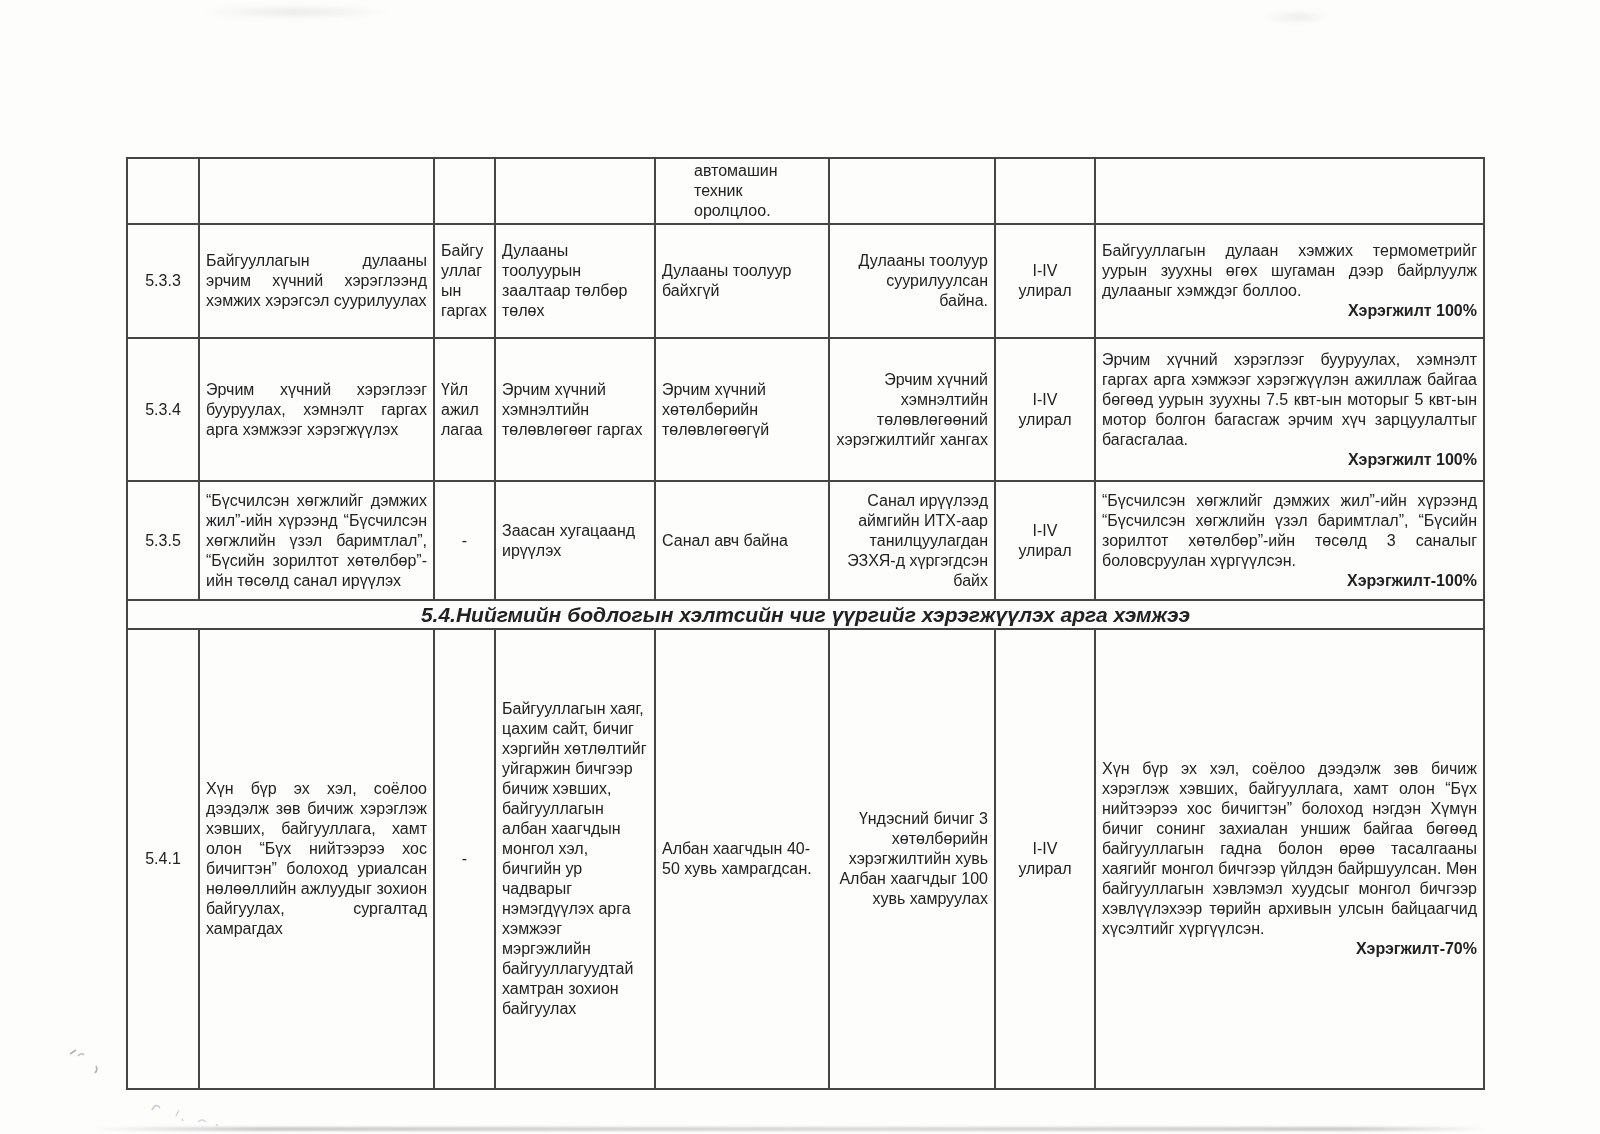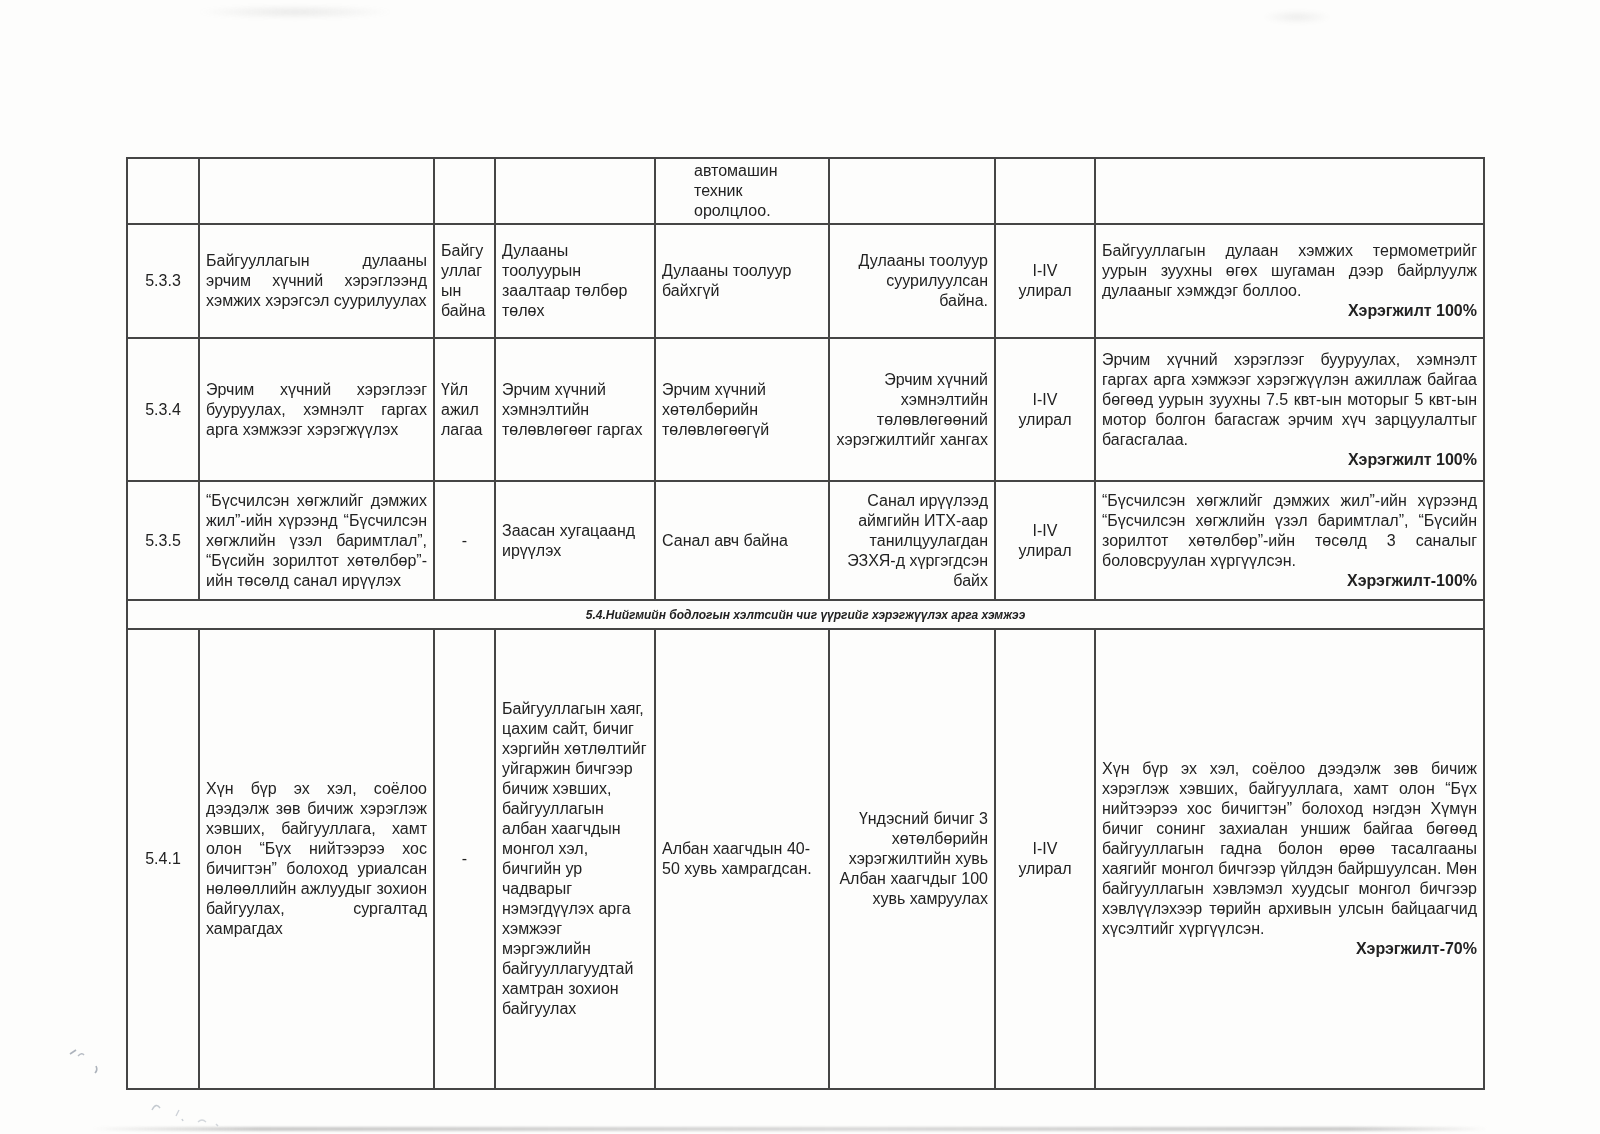--- a/index.html
+++ b/index.html
@@ -49,21 +49,21 @@
   .vtop{vertical-align:top;}
   .grade{
     font-weight:bold;
     text-align:right;
     white-space:nowrap;
   }
   td.section{
     font-weight:bold;
     font-style:italic;
     text-align:center;
-    font-size:12px;
+    font-size:21px;
     padding:1px 4px;
   }
   
   .smudge{
     position:absolute;
     background:radial-gradient(ellipse at center, rgba(150,150,150,.35), rgba(150,150,150,0) 70%);
     filter:blur(2px);
     pointer-events:none;
   }
   .smudge-1{left:195px;top:5px;width:200px;height:14px;opacity:.55;}
@@ -107,21 +107,21 @@
 техник
 оролцлоо.</td>
       <td class="c-target"></td>
       <td class="c-period"></td>
       <td class="c-result"></td>
     </tr>
 
     <tr class="r1">
       <td class="c-no">5.3.3</td>
       <td class="c-task">Байгууллагын дулааны эрчим хүчний хэрэглээнд хэмжих хэрэгсэл суурилуулах</td>
-      <td class="c-budget">Байгууллагын байна</td>
+      <td class="c-budget">Байгууллагын гаргах</td>
       <td class="c-measure">Дулааны тоолуурын заалтаар төлбөр төлөх</td>
       <td class="c-baseline center">Дулааны тоолуур байхгүй</td>
       <td class="c-target">Дулааны тоолуур суурилуулсан байна.</td>
       <td class="c-period pre">I-IV
 улирал</td>
       <td class="c-result">
         <div class="justify">Байгууллагын дулаан хэмжих термометрийг уурын зуухны өгөх шугаман дээр байрлуулж дулааныг хэмждэг боллоо.</div>
         <div class="grade">Хэрэгжилт 100%</div>
       </td>
     </tr>

